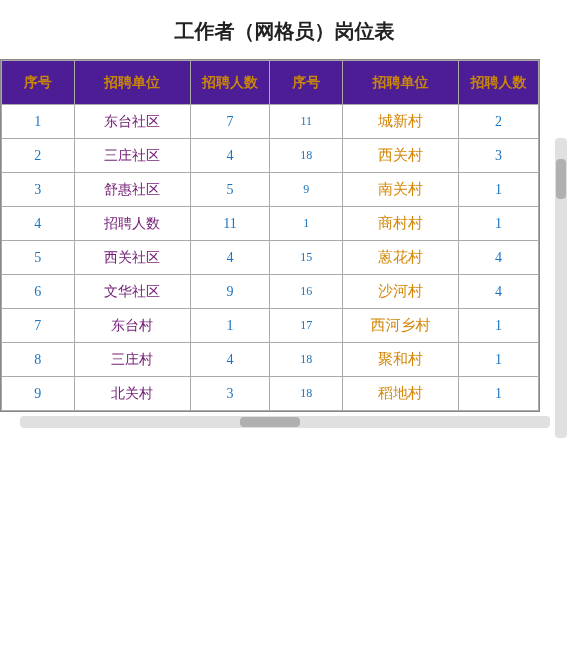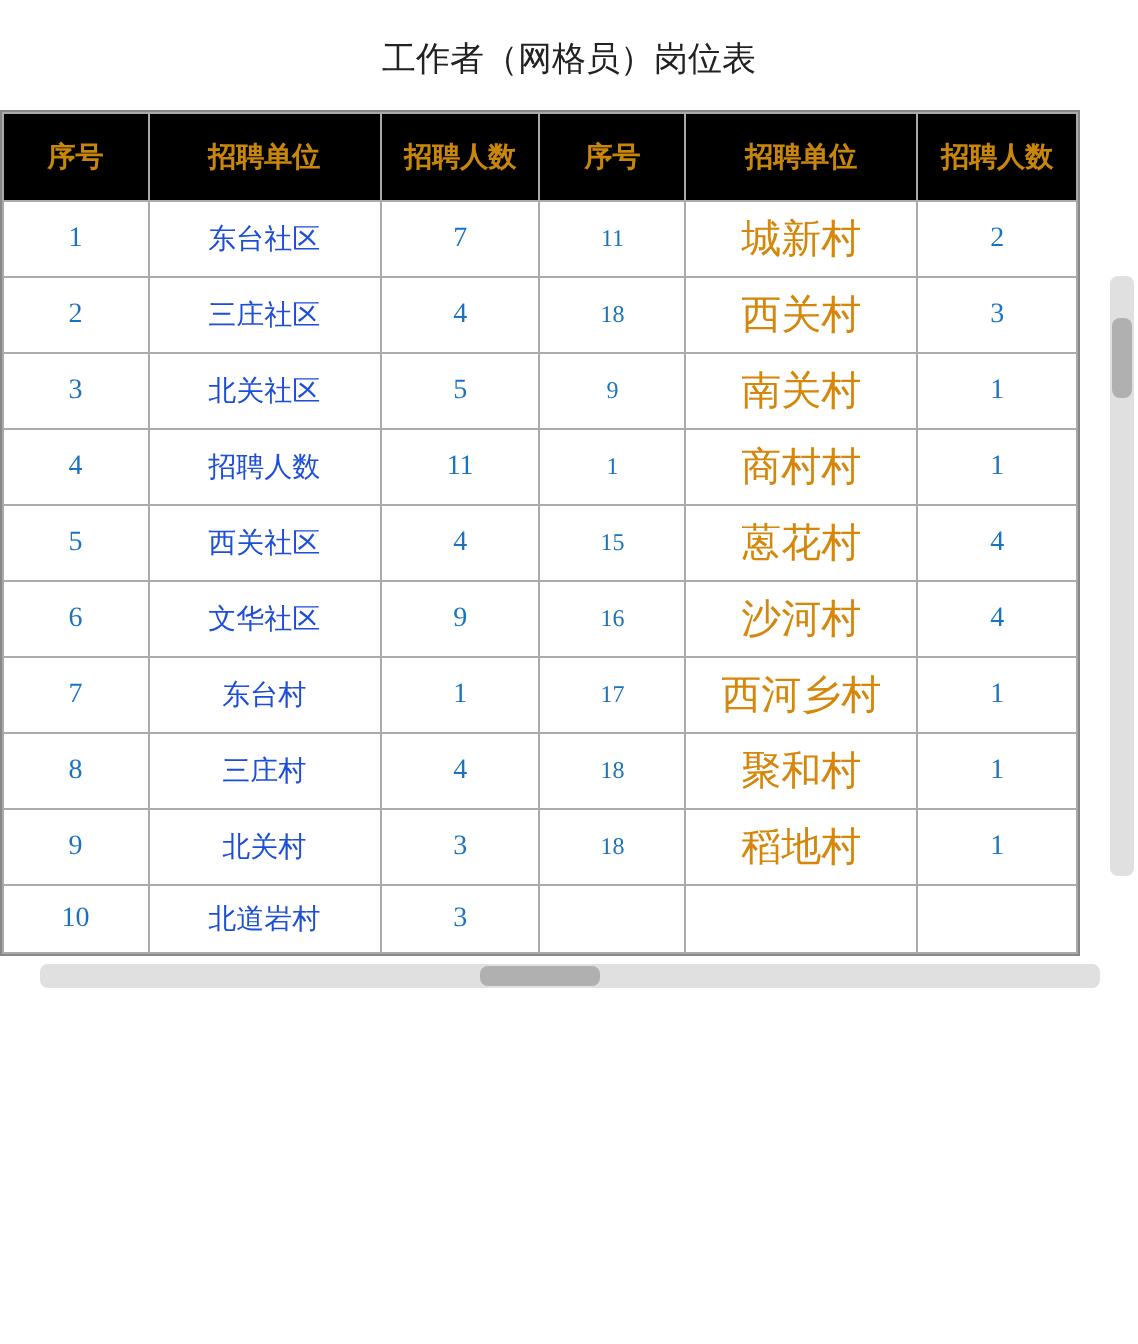--- a/index.html
+++ b/index.html
@@ -15,22 +15,22 @@
     }
     .main-title {
       font-size: 20px;
       font-weight: bold;
       color: #222;
       text-align: center;
       line-height: 1.5;
       margin-bottom: 4px;
     }
     .sub-title {
-      font-size: 17px;
-      font-weight: normal;
+      font-size: 20px;
+      font-weight: bold;
       color: #222;
       text-align: center;
       margin-bottom: 14px;
     }
     .table-wrapper {
       border: 1.5px solid #888;
       width: 540px;
     }
     table {
       width: 100%;
@@ -40,39 +40,39 @@
     th, td {
       border: 1px solid #aaa;
       text-align: center;
       vertical-align: middle;
       padding: 5px 2px;
       font-size: 14px;
     }
     thead th {
       color: #c8860a;
       font-weight: bold;
-      background: #000000;
+      background: #4c1d95;
       font-size: 14px;
       height: 44px;
     }
     tbody td {
       height: 34px;
     }
     .seq-col { width: 50px; }
     .unit-col { width: 80px; }
     .num-col { width: 55px; }
     .seq-col2 { width: 50px; }
     .unit-col2 { width: 80px; }
     .num-col2 { width: 55px; }
 
     .td-seq { color: #1a73c1; font-size: 14px; }
-    .td-unit { color: #1d4ed8; font-size: 14px; }
+    .td-unit { color: #701a75; font-size: 14px; }
     .td-num { color: #1a73c1; font-size: 14px; }
     .td-seq2 { color: #1a73c1; font-size: 12px; }
-    .td-unit2 { color: #d4870a; font-size: 20px; }
+    .td-unit2 { color: #d4870a; font-size: 15px; }
     .td-num2 { color: #1a73c1; font-size: 14px; }
 
     .th-header { color: #c8860a; }
     .page-container {
       position: relative;
       width: 569px;
     }
     .right-scrollbar {
       position: absolute;
       right: 2px;
@@ -139,21 +139,21 @@
           <tr>
       <td class="td-seq">2</td>
       <td class="td-unit">三庄社区</td>
       <td class="td-num">4</td>
       <td class="td-seq2">18</td>
       <td class="td-unit2">西关村</td>
       <td class="td-num2">3</td>
     </tr>
           <tr>
       <td class="td-seq">3</td>
-      <td class="td-unit">北关社区</td>
+      <td class="td-unit">舒惠社区</td>
       <td class="td-num">5</td>
       <td class="td-seq2">9</td>
       <td class="td-unit2">南关村</td>
       <td class="td-num2">1</td>
     </tr>
           <tr>
       <td class="td-seq">4</td>
       <td class="td-unit">招聘人数</td>
       <td class="td-num">11</td>
       <td class="td-seq2">1</td>
@@ -193,28 +193,20 @@
       <td class="td-num2">1</td>
     </tr>
           <tr>
       <td class="td-seq">9</td>
       <td class="td-unit">北关村</td>
       <td class="td-num">3</td>
       <td class="td-seq2">18</td>
       <td class="td-unit2">稻地村</td>
       <td class="td-num2">1</td>
     </tr>
-          <tr>
-      <td class="td-seq">10</td>
-      <td class="td-unit">北道岩村</td>
-      <td class="td-num">3</td>
-      <td class="td-seq2"></td>
-      <td class="td-unit2"></td>
-      <td class="td-num2"></td>
-    </tr>
         </tbody>
     </table>
   </div>
 
   <div class="bottom-scrollbar">
     <div class="bottom-scrollbar-thumb"></div>
   </div>
 
   <div class="right-scrollbar">
     <div class="right-scrollbar-thumb"></div>

